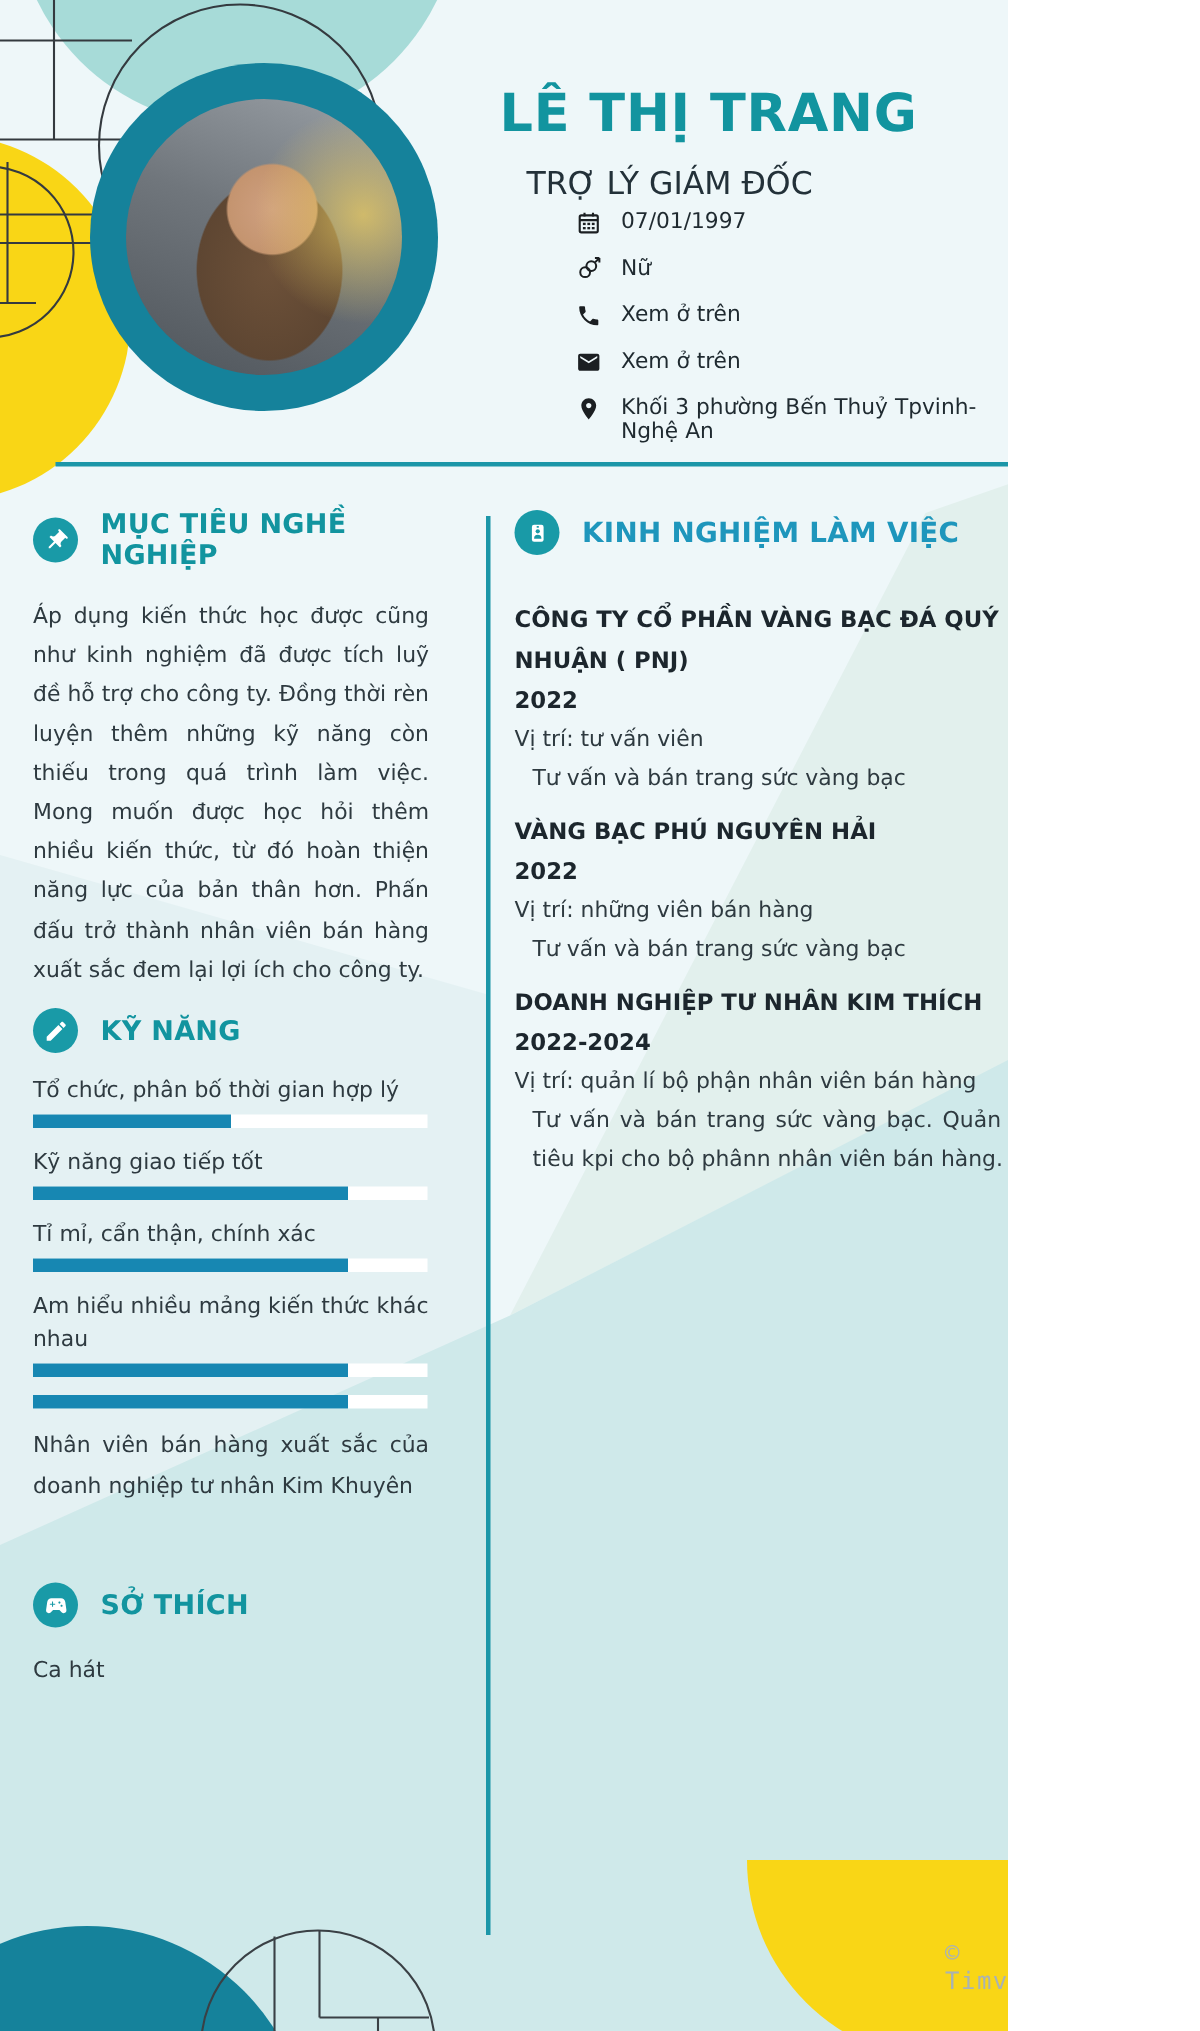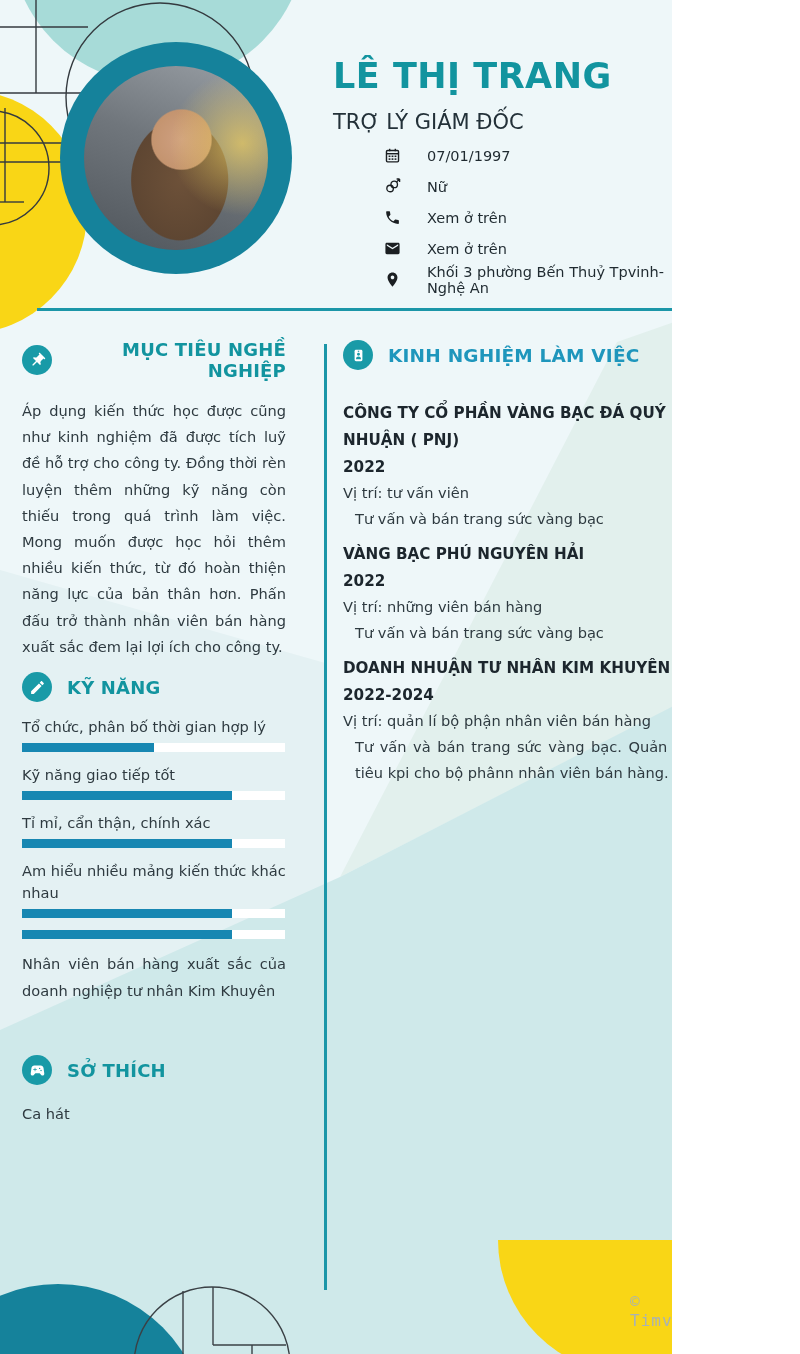--- a/index.html
+++ b/index.html
@@ -24,36 +24,36 @@
       radial-gradient(circle at 86% 42%, rgba(236,205,98,.75) 0%, rgba(236,205,98,0) 38%),
       radial-gradient(circle at 53% 40%, #cfa081 0%, #c4946f 20%, rgba(196,148,111,0) 21%),
       radial-gradient(ellipse 58% 72% at 52% 62%, #6d5139 0%, #5e4632 45%, rgba(96,71,51,0) 46%),
       linear-gradient(200deg,#9aa0a6 0%,#70767c 45%,#4f555b 100%);}
   #header-rule{position:absolute;left:37px;top:308px;width:729px;height:3px;background:var(--line,#1b96a8);}
   #column-divider{position:absolute;left:324px;top:344px;width:3px;height:946px;background:var(--line,#1b96a8);}
   svg.lineart{position:absolute;overflow:visible;}
   
   #candidate-name{position:absolute;left:333px;top:56px;font-size:35px;font-weight:700;
     color:var(--accent,#12949f);letter-spacing:.5px;}
-  #candidate-title{position:absolute;left:333px;top:110px;font-size:21px;color:#233139;}
+  #candidate-title{position:absolute;left:351px;top:110px;font-size:21px;color:#233139;}
   #contact-list{position:absolute;left:384px;top:140px;}
-  .contact-row{display:flex;align-items:center;height:31px;gap:26px;}
+  .contact-row{display:flex;align-items:flex-start;height:31px;gap:13px;}
   .contact-row svg{width:17px;height:17px;flex:0 0 17px;}
   .contact-value{font-size:14.5px;color:#1f2a30;}
   
   #left-col{position:absolute;left:22px;top:345px;width:264px;}
   #right-col{position:absolute;left:343px;top:340px;width:430px;}
   .sec-head{display:flex;align-items:center;gap:15px;height:30px;}
   .icon-circle{width:30px;height:30px;border-radius:50%;background:var(--iconbg,#199aa7);
     display:flex;align-items:center;justify-content:center;flex:0 0 30px;}
   .icon-circle svg{width:17px;height:17px;}
   .sec-title{font-size:18px;font-weight:700;color:var(--accent,#12949f);letter-spacing:.2px;}
   #right-col .sec-title{color:var(--accentblue,#1e96bc);font-size:18.5px;}
   .body-text{font-size:14.6px;line-height:26.2px;color:var(--ink,#2e3a40);text-align:justify;}
-  #objective-head{margin-bottom:23px;text-align:right;}
+  #objective-head{margin-bottom:23px;}
   #skills-head{margin-top:12px;margin-bottom:14px;}
   .skill-item{margin-bottom:12px;}
   .skill-label{font-size:14.6px;line-height:22px;color:var(--ink,#2e3a40);}
   .skill-track{margin-top:5px;width:263px;height:9px;background:#ffffff;}
   .skill-fill{height:9px;background:var(--bar,#1787b2);}
   #awards-head{margin-top:58px;margin-bottom:14px;}
   #awards-text{line-height:26.5px;}
   #hobbies-head{margin-top:51px;margin-bottom:16px;}
   #hobbies-text{text-align:left;}
   #experience-head{margin-bottom:30px;}
@@ -241,21 +241,21 @@
       <div class="job-position">Vị trí: tư vấn viên</div>
       <div class="job-desc">Tư vấn và bán trang sức vàng bạc</div>
     </div>
     <div class="job">
       <div class="job-company">VÀNG BẠC PHÚ NGUYÊN HẢI</div>
       <div class="job-period">2022</div>
       <div class="job-position">Vị trí: những viên bán hàng</div>
       <div class="job-desc">Tư vấn và bán trang sức vàng bạc</div>
     </div>
     <div class="job">
-      <div class="job-company">DOANH NHUẬN TƯ NHÂN KIM KHUYÊN</div>
+      <div class="job-company">DOANH NGHIỆP TƯ NHÂN KIM THÍCH</div>
       <div class="job-period">2022-2024</div>
       <div class="job-position">Vị trí: quản lí bộ phận nhân viên bán hàng</div>
       <div class="job-desc">Tư vấn và bán trang sức vàng bạc. Quản lí va lên mục tiêu kpi cho bộ phânn nhân viên bán hàng.</div>
     </div>
   </div>
 
   <div class="circle" id="bottomleft-teal-circle"></div>
   <svg class="lineart" style="left:130px;top:1280px" width="170" height="74" viewBox="130 1280 170 74">
     <g stroke="#3a4045" stroke-width="1.4" fill="none">
       <circle cx="212" cy="1365" r="78"></circle>

